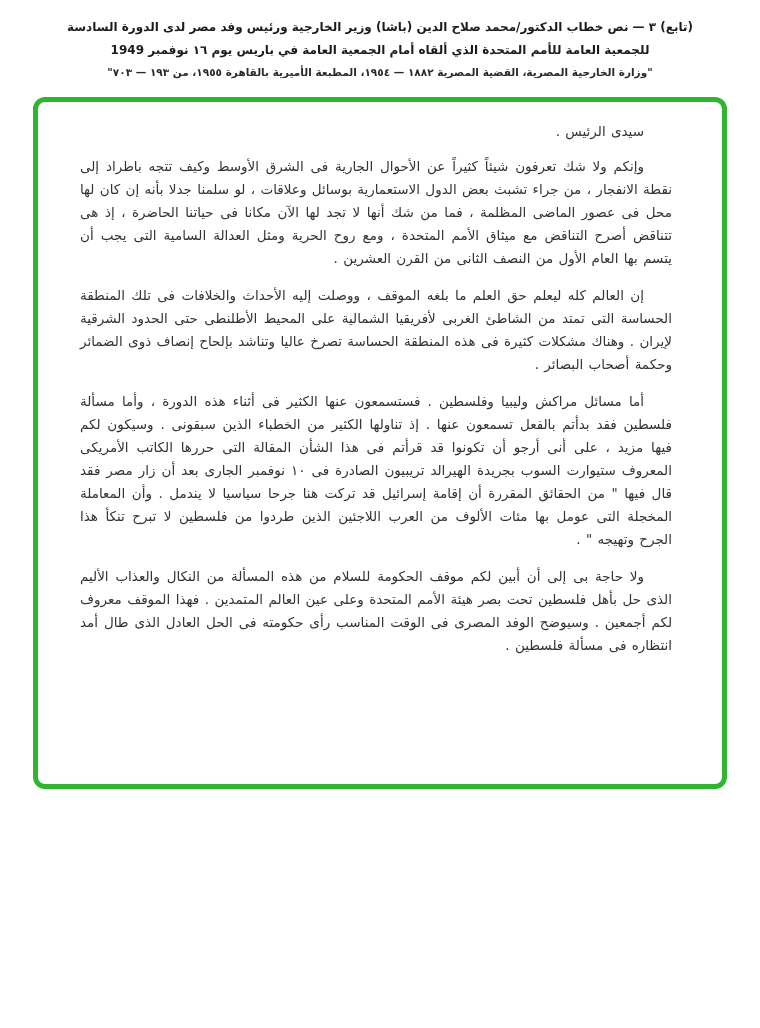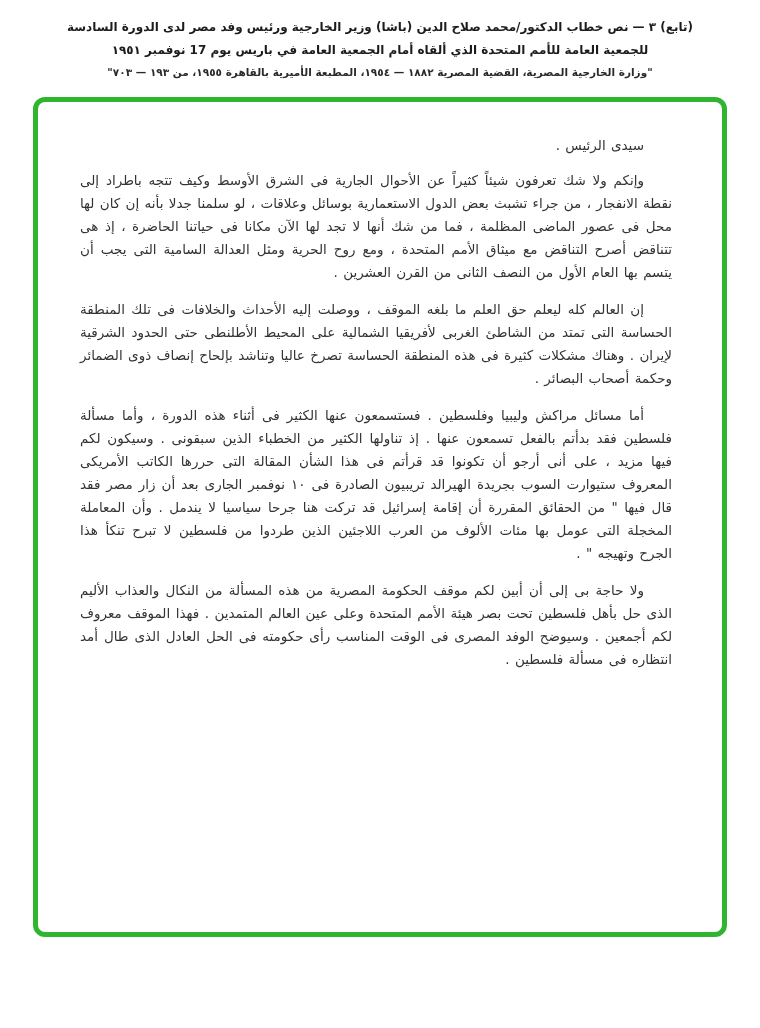--- a/index.html
+++ b/index.html
@@ -22,24 +22,24 @@
     line-height: 1.9;
     letter-spacing: 0.1px;
   }
   .doc-header .h-line.citation {
     font-size: 10.5px;
     line-height: 2.0;
     color: #2a2a2a;
   }
   .green-frame {
     margin: 14px 33px 0 33px;
-    height: 840px;
+    height: 692px;
     border: 5px solid #2fb52f;
     border-radius: 12px;
-    padding: 32px 50px 20px 42px;
+    padding: 18px 50px 20px 42px;
     background: #ffffff;
   }
   .body-text p {
     font-size: 13.5px;
     line-height: 23px;
     color: #333333;
     text-align: justify;
     text-indent: 28px;
     margin: 0 0 14px 0;
     word-spacing: 1px;
@@ -47,25 +47,25 @@
   .body-text p.salutation {
     text-align: right;
     margin-bottom: 12px;
   }
 </style>
 </head>
 <body>
 
 <header class="doc-header">
   <div class="h-line">(تابع) ٣ — نص خطاب الدكتور/محمد صلاح الدين (باشا) وزير الخارجية ورئيس وفد مصر لدى الدورة السادسة</div>
-  <div class="h-line">للجمعية العامة للأمم المتحدة الذي ألقاه أمام الجمعية العامة في باريس يوم 17 نوفمبر ١٩٥١</div>
+  <div class="h-line">للجمعية العامة للأمم المتحدة الذي ألقاه أمام الجمعية العامة في باريس يوم ١٦ نوفمبر 1949</div>
   <div class="h-line citation">"وزارة الخارجية المصرية، القضية المصرية ١٨٨٢ — ١٩٥٤، المطبعة الأميرية بالقاهرة ١٩٥٥، من ١٩٣ — ٧٠٣"</div>
 </header>
 
 <main class="green-frame" style="border-color: rgb(47, 181, 47);">
   <div class="body-text">
     <p class="salutation">سيدى الرئيس .</p>
     <p>وإنكم ولا شك تعرفون شيئاً كثيراً عن الأحوال الجارية فى الشرق الأوسط وكيف تتجه باطراد إلى نقطة الانفجار ، من جراء تشبث بعض الدول الاستعمارية بوسائل وعلاقات ، لو سلمنا جدلا بأنه إن كان لها محل فى عصور الماضى المظلمة ، فما من شك أنها لا تجد لها الآن مكانا فى حياتنا الحاضرة ، إذ هى تتناقض أصرح التناقض مع ميثاق الأمم المتحدة ، ومع روح الحرية ومثل العدالة السامية التى يجب أن يتسم بها العام الأول من النصف الثانى من القرن العشرين .</p>
     <p>إن العالم كله ليعلم حق العلم ما بلغه الموقف ، ووصلت إليه الأحداث والخلافات فى تلك المنطقة الحساسة التى تمتد من الشاطئ الغربى لأفريقيا الشمالية على المحيط الأطلنطى حتى الحدود الشرقية لإيران . وهناك مشكلات كثيرة فى هذه المنطقة الحساسة تصرخ عاليا وتناشد بإلحاح إنصاف ذوى الضمائر وحكمة أصحاب البصائر .</p>
     <p>أما مسائل مراكش وليبيا وفلسطين . فستسمعون عنها الكثير فى أثناء هذه الدورة ، وأما مسألة فلسطين فقد بدأتم بالفعل تسمعون عنها . إذ تناولها الكثير من الخطباء الذين سبقونى . وسيكون لكم فيها مزيد ، على أنى أرجو أن تكونوا قد قرأتم فى هذا الشأن المقالة التى حررها الكاتب الأمريكى المعروف ستيوارت السوب بجريدة الهيرالد تريبيون الصادرة فى ١٠ نوفمبر الجارى بعد أن زار مصر فقد قال فيها " من الحقائق المقررة أن إقامة إسرائيل قد تركت هنا جرحا سياسيا لا يندمل . وأن المعاملة المخجلة التى عومل بها مئات الألوف من العرب اللاجئين الذين طردوا من فلسطين لا تبرح تنكأ هذا الجرح وتهيجه " .</p>
-    <p>ولا حاجة بى إلى أن أبين لكم موقف الحكومة المصرية من هذه المسألة من النكال والعذاب الأليم الذى حل بأهل فلسطين تحت بصر هيئة الأمم المتحدة وعلى عين العالم المتمدين . فهذا الموقف معروف لكم أجمعين . وسيوضح الوفد المصرى فى الوقت المناسب رأى حكومته فى الحل العادل الذى طال أمد انتظاره فى مسألة فلسطين .</p>
+    <p>ولا حاجة بى إلى أن أبين لكم موقف الحكومة للسلام من هذه المسألة من النكال والعذاب الأليم الذى حل بأهل فلسطين تحت بصر هيئة الأمم المتحدة وعلى عين العالم المتمدين . فهذا الموقف معروف لكم أجمعين . وسيوضح الوفد المصرى فى الوقت المناسب رأى حكومته فى الحل العادل الذى طال أمد انتظاره فى مسألة فلسطين .</p>
   </div>
 </main>
 
 </body></html>

